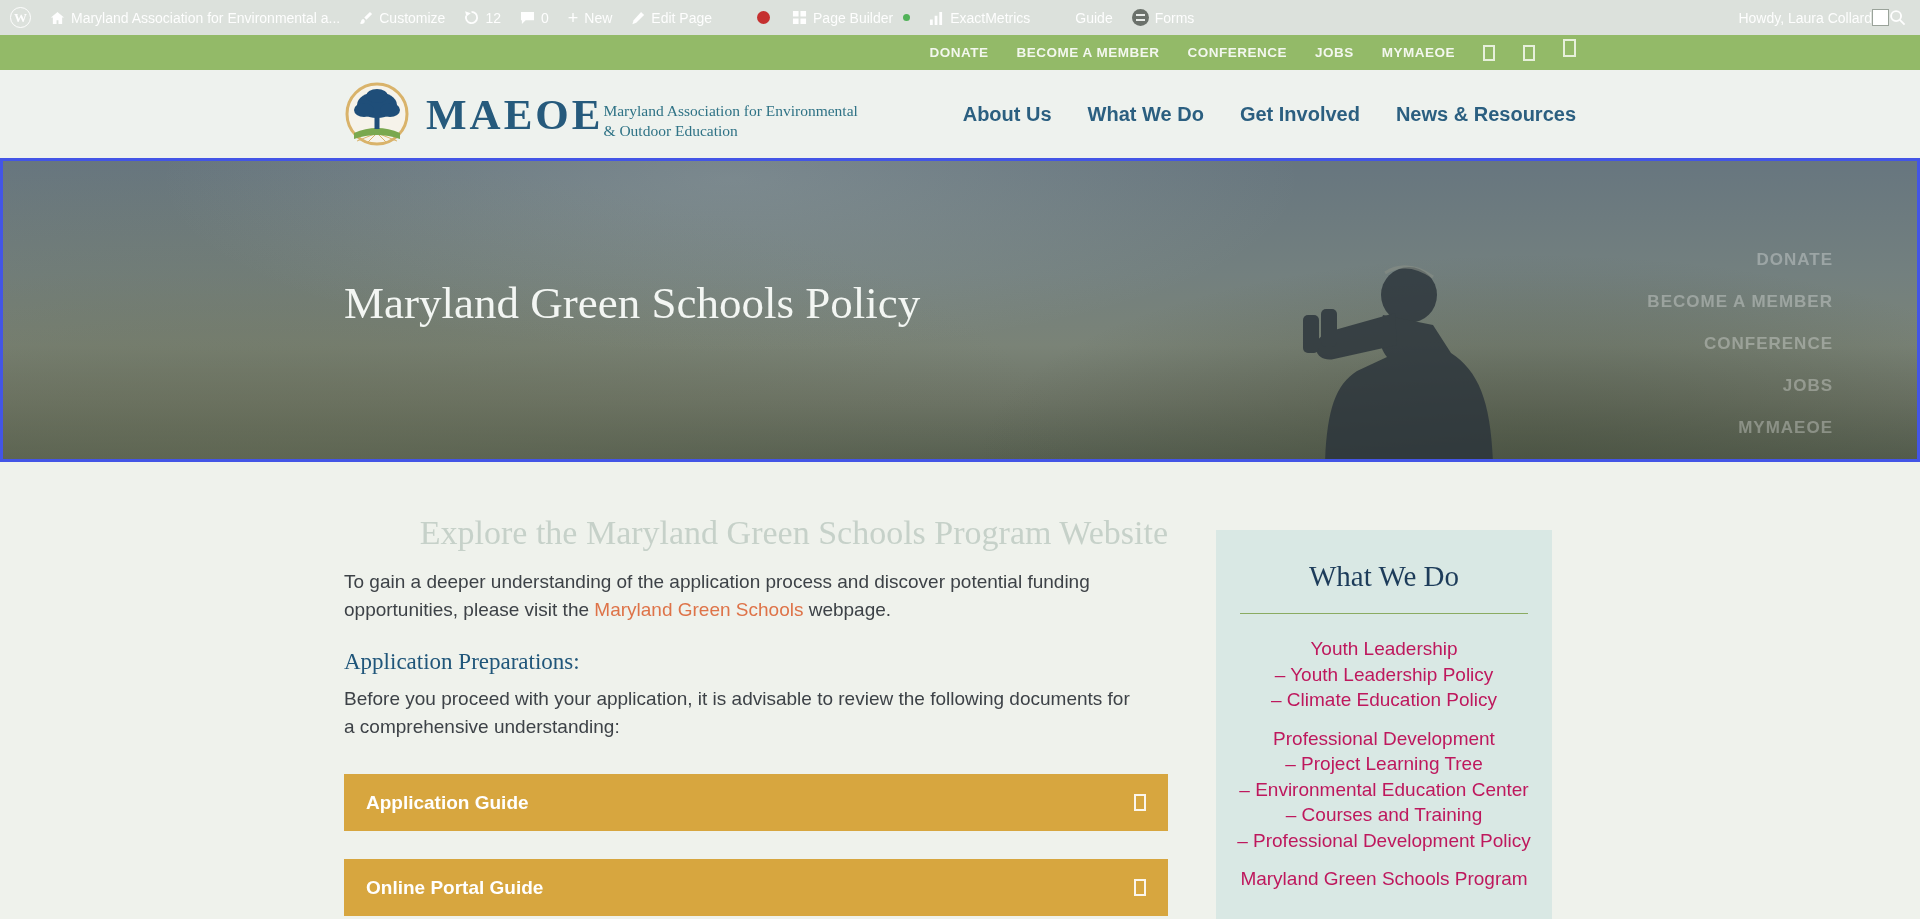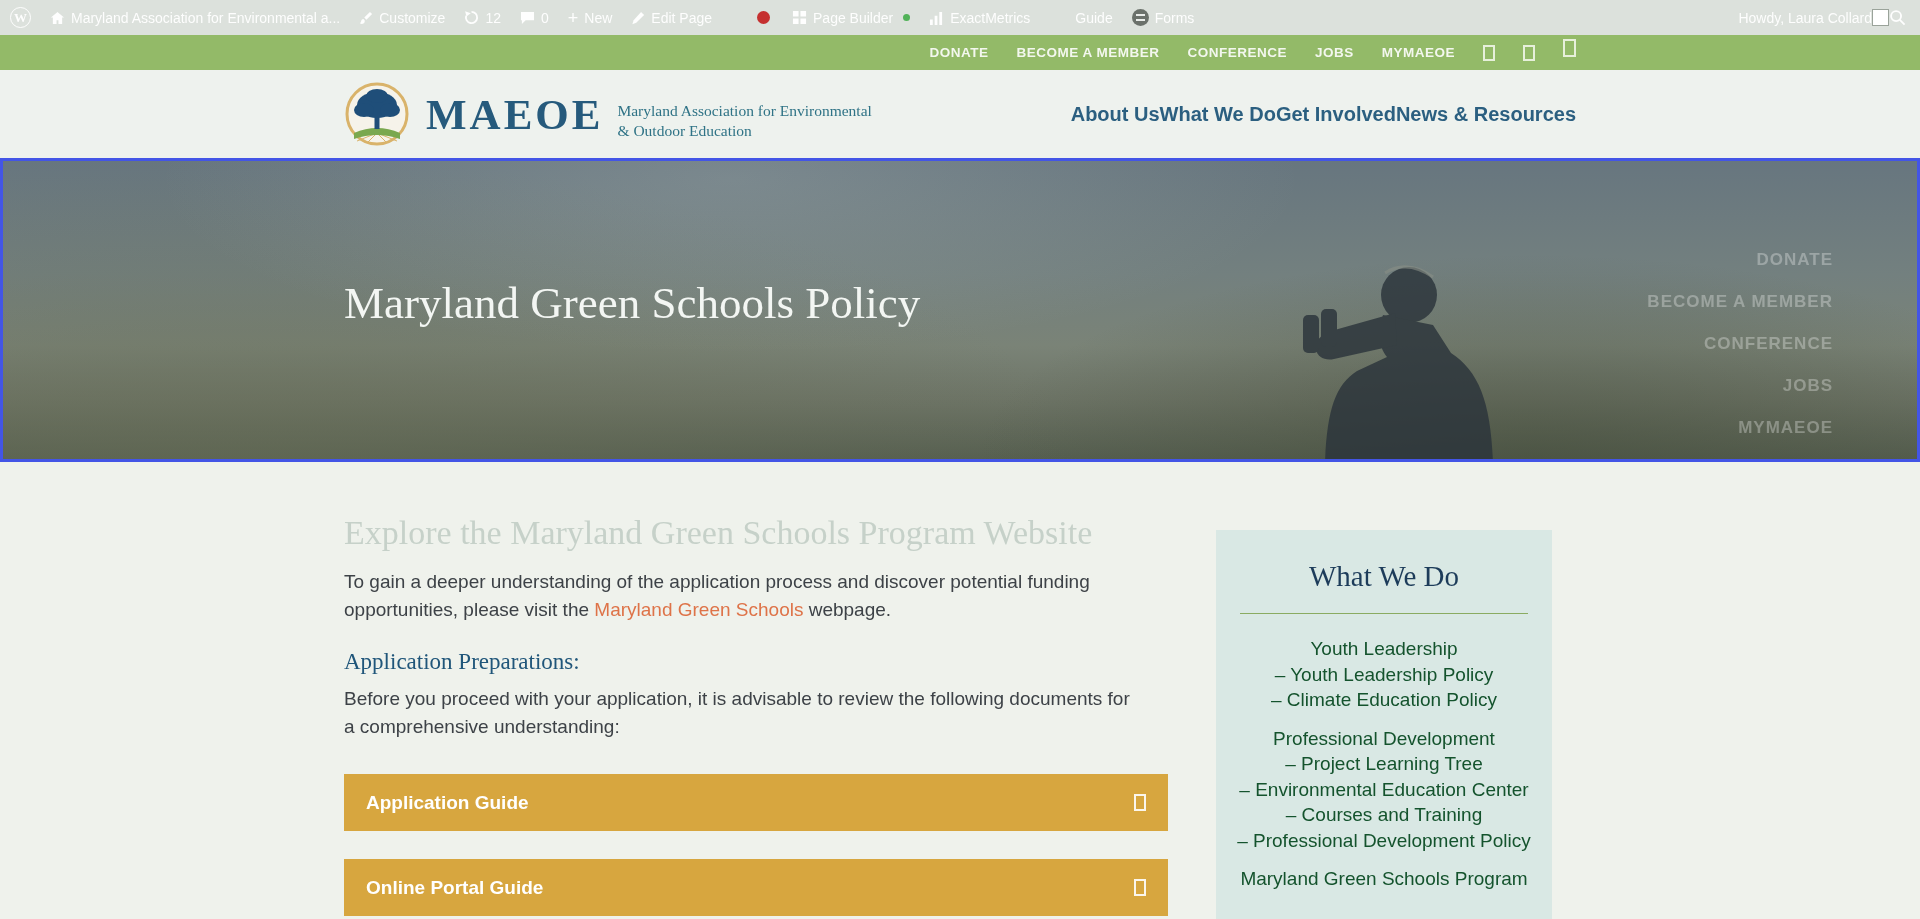--- a/index.html
+++ b/index.html
@@ -50,24 +50,24 @@
 
   
   .siteheader { height:88px; background:#eef2ee; }
   .siteheader .inner { width:1232px; height:100%; margin:0 auto; display:flex; align-items:center; }
   .logo-emblem { width:66px; height:66px; flex:none; }
   .logo-word {
     font-family:"Liberation Serif",serif; font-weight:bold; font-size:43px;
     color:#265a7c; letter-spacing:3px; margin-left:16px;
   }
   .logo-tag {
-    margin-left:14px; font-family:"Liberation Serif",serif; font-size:15.5px;
+    font-family:"Liberation Serif",serif; font-size:15.5px;
     color:#2f7386; line-height:1.3; padding-top:14px;
   }
-  .main-nav { margin-left:auto; display:flex; }
+  .main-nav { margin-left:auto; display:flex; gap:36px; }
   .main-nav .nav-item { font-size:20px; font-weight:bold; color:#2b5f80; cursor:pointer; }
 
   
   .hero {
     position:relative; height:304px; border:3px solid #4355e6; overflow:hidden;
     background:
       radial-gradient(820px 250px at 38% 6%, rgba(196,205,202,.20), transparent 70%),
       radial-gradient(900px 330px at 80% 100%, rgba(66,74,56,.50), transparent 62%),
       radial-gradient(1300px 520px at 12% 112%, rgba(104,110,86,.55), transparent 66%),
       linear-gradient(180deg,#67767f 0%, #73807f 38%, #7a8377 62%, #6d7466 80%, #565f50 100%);
@@ -81,21 +81,21 @@
     line-height:42px; font-weight:bold; font-size:17px; letter-spacing:1px;
     color:rgba(255,255,255,.30); cursor:pointer;
   }
   .silhouette { position:absolute; right:398px; bottom:-4px; width:232px; height:212px; opacity:.82; }
 
   
   .content { width:1232px; margin:0 auto; display:flex; align-items:flex-start; padding-top:26px; }
   .article { width:824px; }
   .h-explore {
     font-family:"Liberation Serif",serif; font-weight:normal; font-size:34px;
-    color:#c6d1c9; margin:26px 0 16px;
+    color:#c6d1c9; margin:26px 0 16px;text-align:right;
   }
   .article p { font-size:19px; color:#3d4247; line-height:1.45; max-width:800px; margin-bottom:10px; }
   .article a.inline-link { color:#de7348; text-decoration:none; cursor:pointer; }
   .h-prep {
     font-family:"Liberation Serif",serif; font-weight:normal; font-size:23px;
     color:#20567a; margin:26px 0 10px;
   }
   .accordion-list { margin-top:34px; }
   .acc {
     height:57px; background:#d7a63f; display:flex; align-items:center;
@@ -109,21 +109,21 @@
     width:336px; margin-left:48px; margin-top:42px;
     background:#d9e8e4; padding:30px 16px 60px; min-height:520px;
   }
   .sidebar-title {
     font-family:"Liberation Serif",serif; font-weight:normal; font-size:29px;
     color:#1d3c5a; text-align:center;
   }
   .sidebar hr { border:none; border-top:1px solid #8aab61; margin:20px 8px 22px; }
   .sidebar-links { display:block; }
   .side-link {
-    display:block; text-align:center; font-size:19px; color:#14532d;
+    display:block; text-align:center; font-size:19px; color:#be185d;
     line-height:25.5px; text-decoration:none; cursor:pointer;
   }
   .side-link.top { margin-top:13px; }
 </style>
 </head>
 <body>
 
 <div class="adminbar">
   <div class="grp">
     <span class="ab-item">

